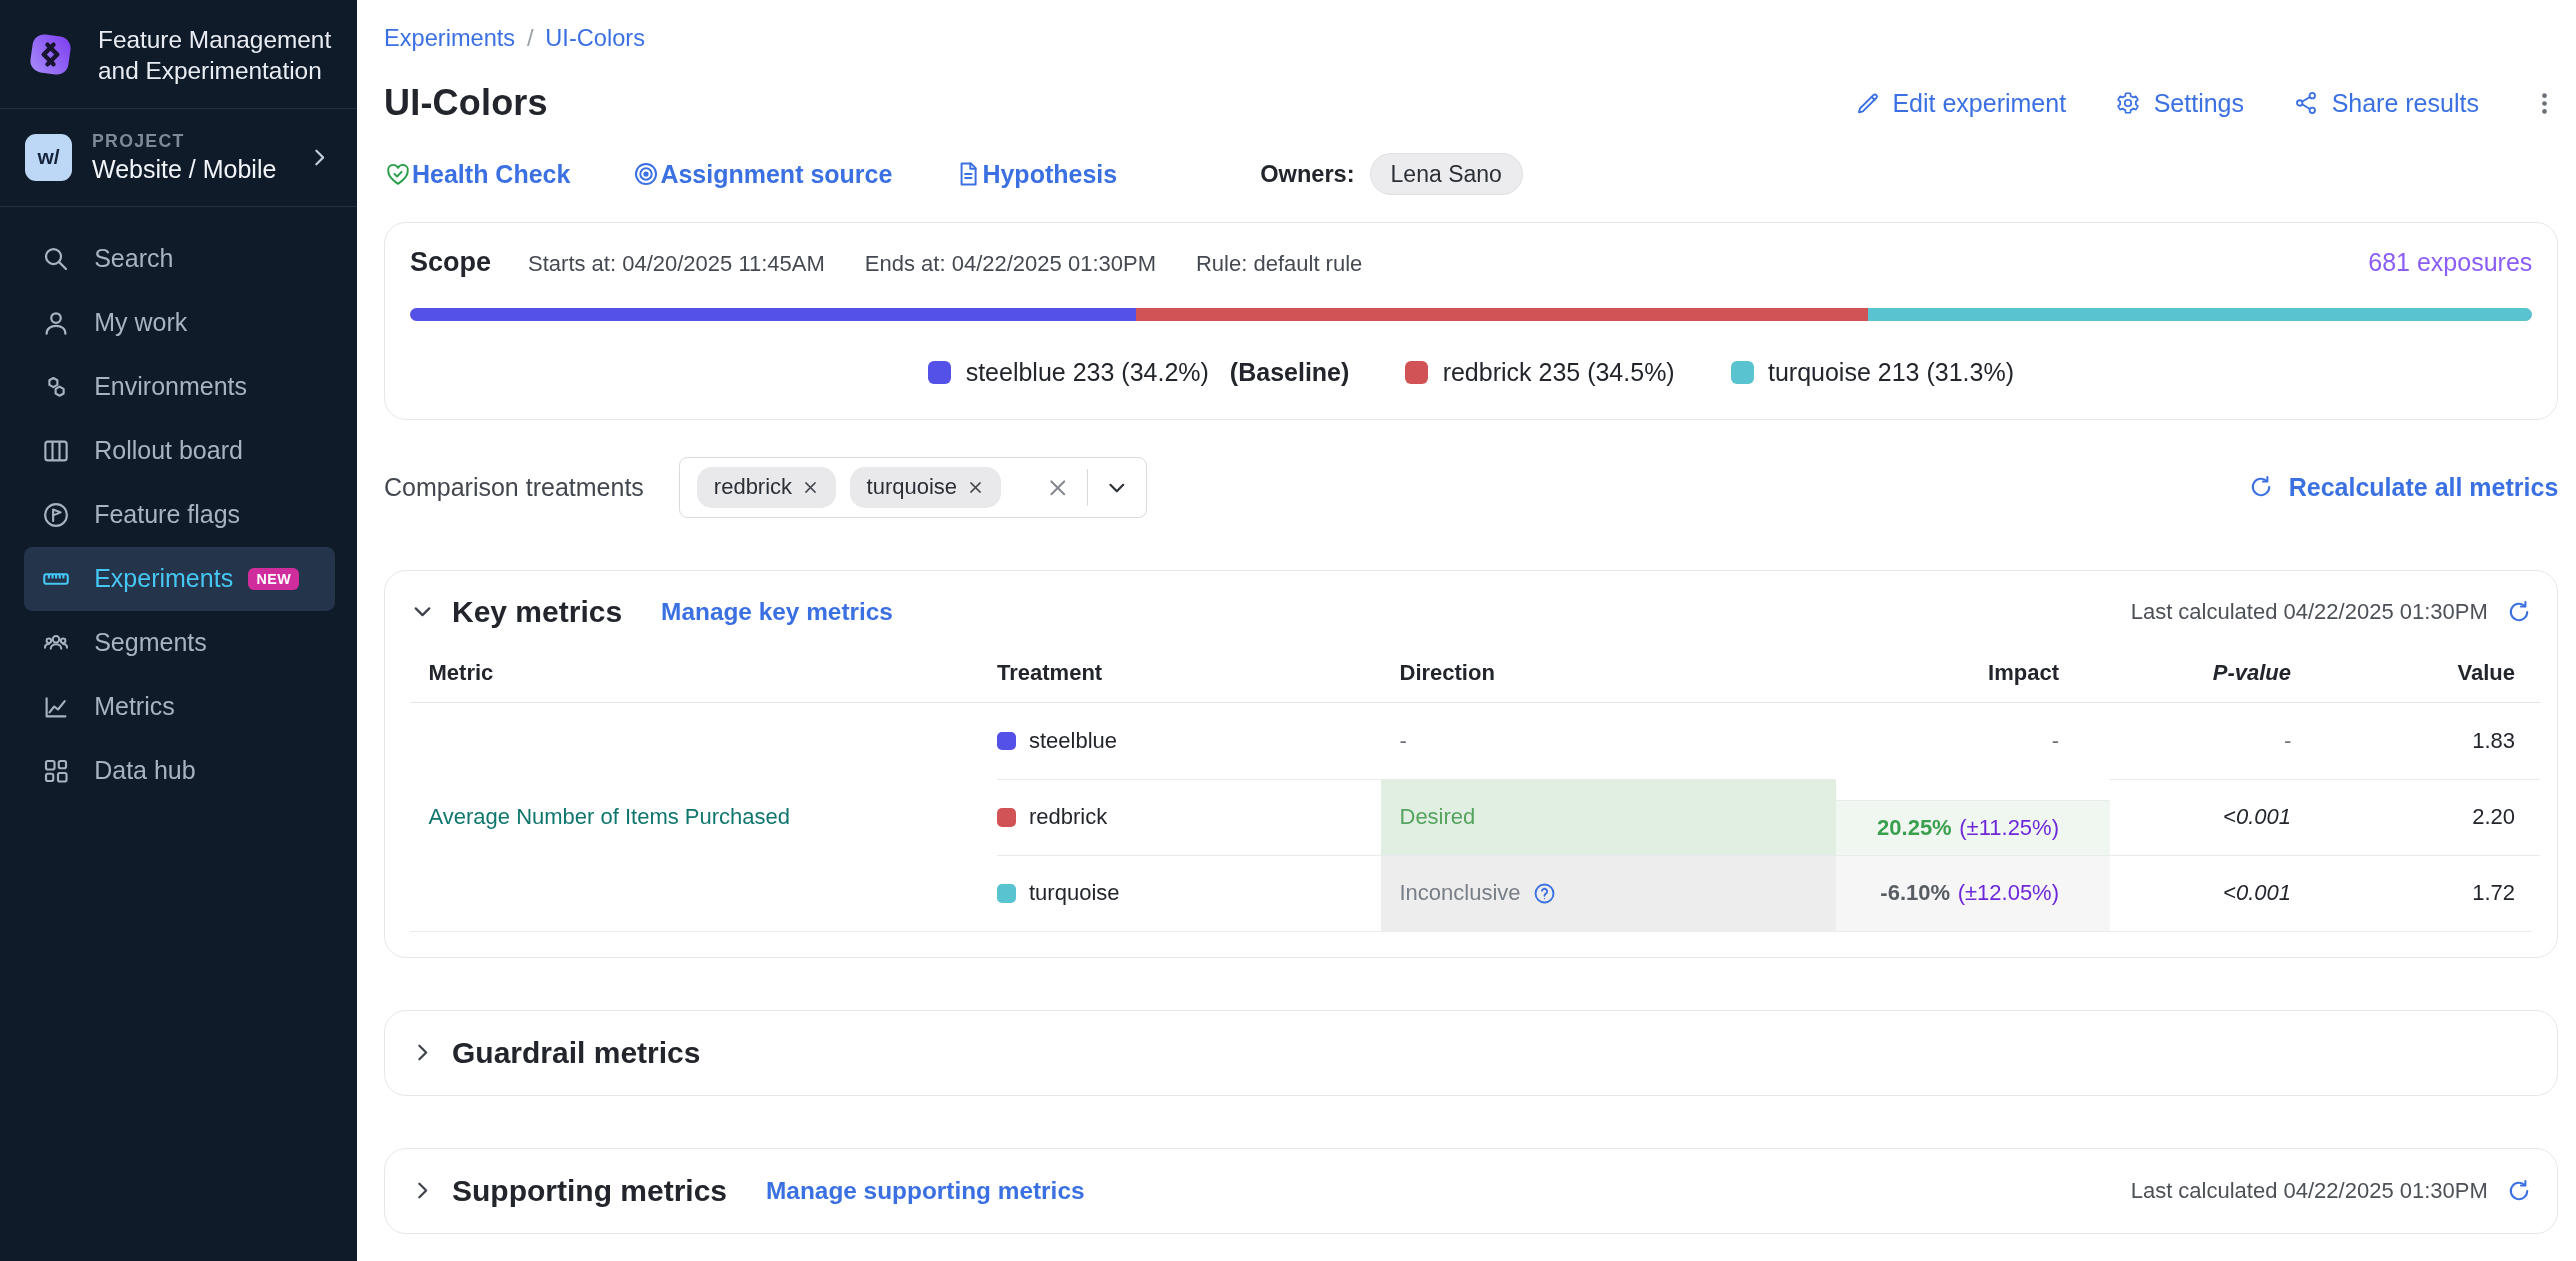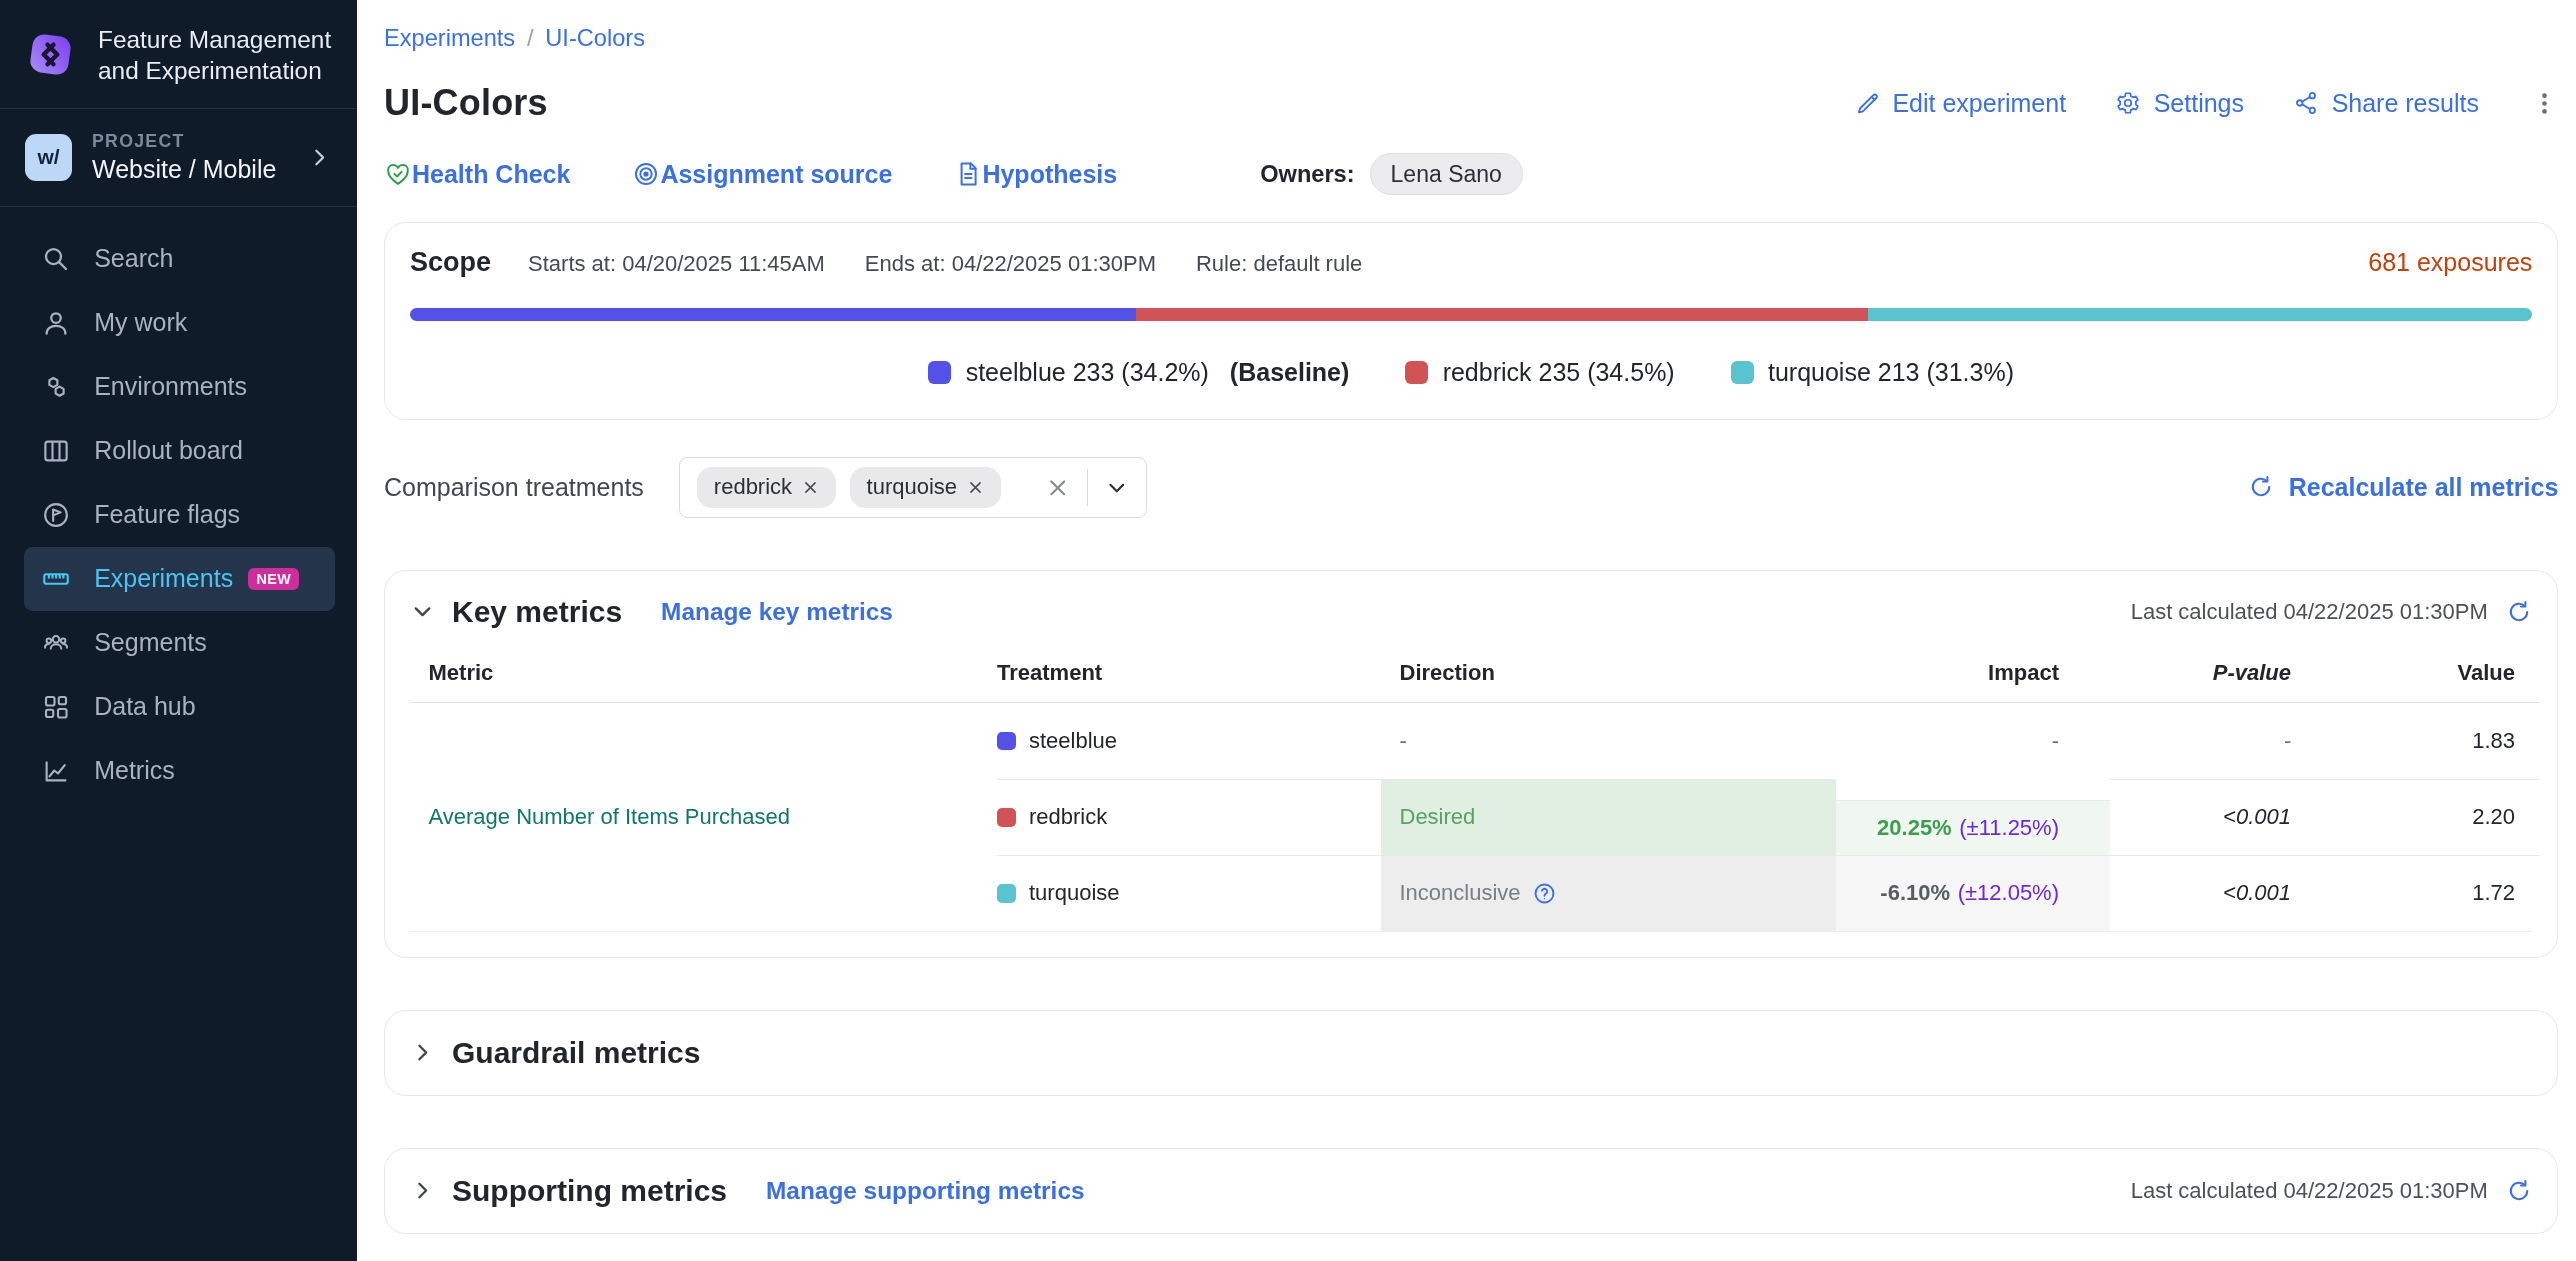--- a/index.html
+++ b/index.html
@@ -88,21 +88,21 @@
   }
 
   
   .card {
     border:0.8px solid #e5e7ea; border-radius:22px; background:#fff;
   }
   .scope-card { margin-top:27px; padding:23.6px 25px 32px 25px; }
   .scope-head { display:flex; align-items:baseline; }
   .scope-title { font-size:27px; font-weight:700; color:#22262c; margin-right:37px; }
   .scope-item { font-size:22px; color:#454a52; margin-right:40px; }
-  .scope-exposures { margin-left:auto; font-size:25px; color:#c2410c; }
+  .scope-exposures { margin-left:auto; font-size:25px; color:#8b5cf6; }
   .dist-bar {
     margin-top:30px; height:12.6px; border-radius:6.7px; overflow:hidden;
     display:flex; background:#eee;
   }
   .dist-seg { height:100%; }
   .legend { margin-top:37px; display:flex; justify-content:center; gap:56px; }
   .legend-item { display:flex; align-items:center; gap:14.3px; font-size:25px; color:#22262c; }
   .swatch { width:23px; height:23px; border-radius:5.9px; flex:none; }
   .baseline-suffix { font-weight:700; margin-left:6.7px; }
 
@@ -352,29 +352,29 @@
       <span class="new-badge">NEW</span>
     </div>
     <div class="nav-item">
       <svg class="nav-icon" viewBox="0 0 36 36" width="30" height="30">
           <use href="#i-people"></use>
         </svg>
       <span>Segments</span>
     </div>
     <div class="nav-item">
       <svg class="nav-icon" viewBox="0 0 36 36" width="30" height="30">
+          <use href="#i-chart"></use>
+        </svg>
+      <span>Metrics</span>
+    </div>
+    <div class="nav-item">
+      <svg class="nav-icon" viewBox="0 0 36 36" width="30" height="30">
           <use href="#i-grid"></use>
         </svg>
       <span>Data hub</span>
-    </div>
-    <div class="nav-item">
-      <svg class="nav-icon" viewBox="0 0 36 36" width="30" height="30">
-          <use href="#i-chart"></use>
-        </svg>
-      <span>Metrics</span>
     </div>
   </nav>
 </aside>
 
 <main class="main">
 
   <div class="breadcrumb">
     <a>Experiments</a>
     <span class="crumb-sep">/</span>
     <a>UI-Colors</a>

